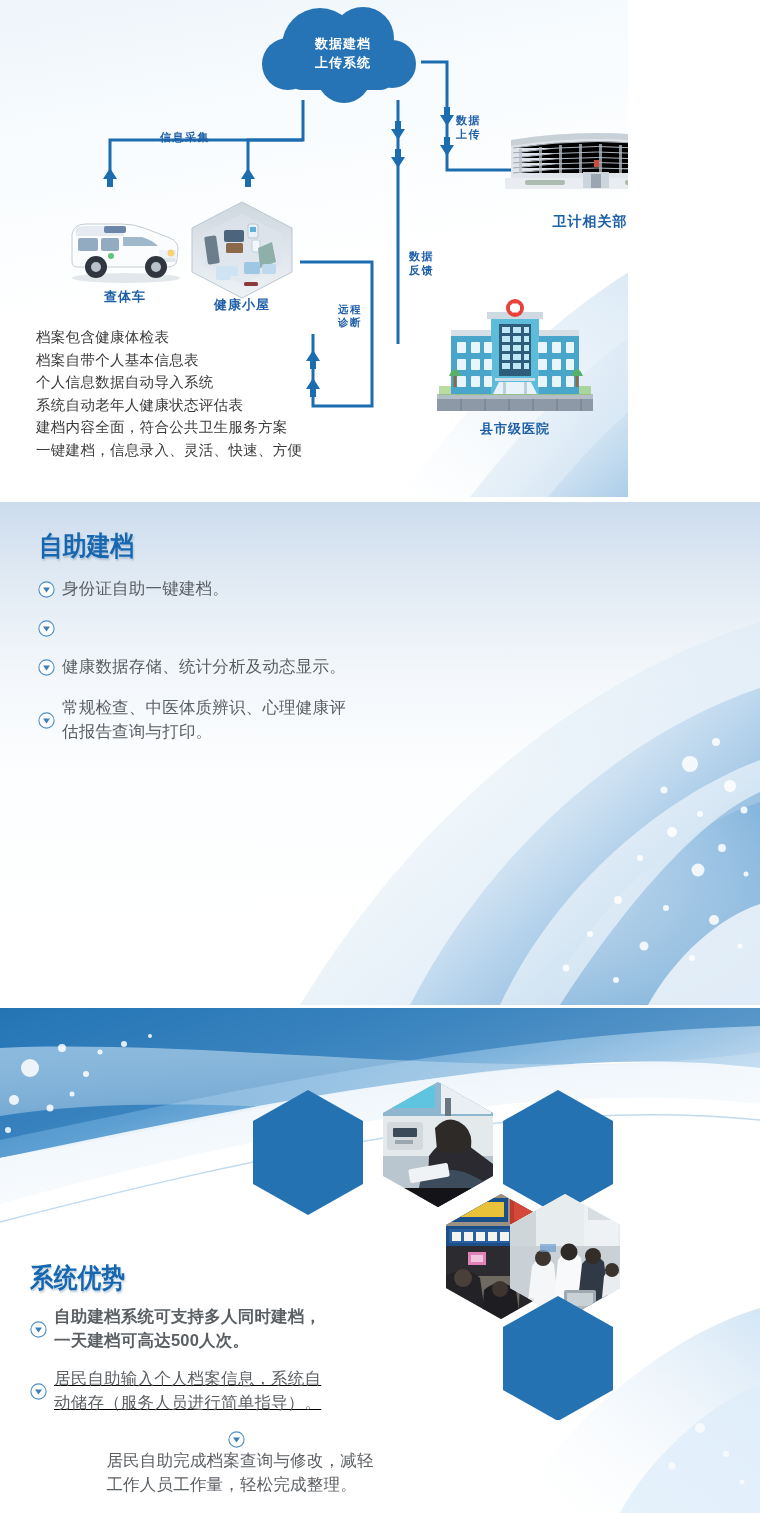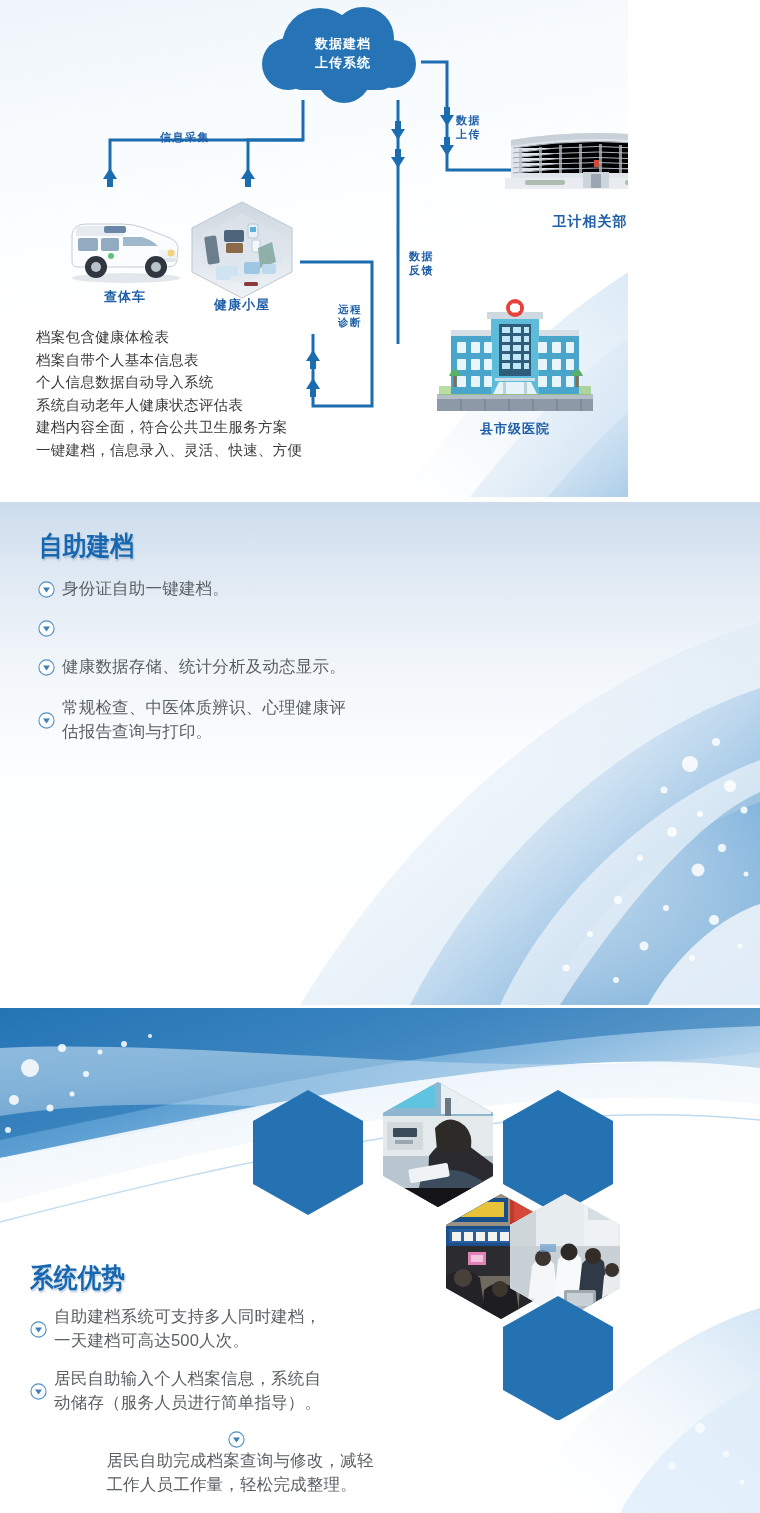--- a/index.html
+++ b/index.html
@@ -586,31 +586,31 @@
 
         <g>
           <polygon points="320,216 375,247 375,310 320,341 265,310 265,247" fill="#2572b3"></polygon>
         </g>
       </svg>
     </div>
 
     <div class="sec-title" style="left:30px;top:252px;">系统优势</div>
 
     <div class="blist" style="left:30px;top:296px;width:420px;">
-      <div class="bitem" style="margin-bottom:14px;">
+      <div class="bitem" style="margin-bottom:14px;font-weight:bold;">
         <span class="bico">
           <svg width="17" height="17" viewBox="0 0 17 17">
               <circle cx="8.5" cy="8.5" r="7.6" fill="#fff" stroke="#4f8fc4" stroke-width="1.1"></circle>
               <path d="M5,6.6 L12,6.6 L8.5,11.4 Z" fill="#3d7fb8"></path>
             </svg>
         </span>
         <span class="btxt" style="white-space:pre-line;">自助建档系统可支持多人同时建档，
 一天建档可高达500人次。</span>
       </div>
-      <div class="bitem" style="margin-bottom:14px;">
+      <div class="bitem" style="margin-bottom:14px;text-decoration:underline;">
         <span class="bico">
           <svg width="17" height="17" viewBox="0 0 17 17">
               <circle cx="8.5" cy="8.5" r="7.6" fill="#fff" stroke="#4f8fc4" stroke-width="1.1"></circle>
               <path d="M5,6.6 L12,6.6 L8.5,11.4 Z" fill="#3d7fb8"></path>
             </svg>
         </span>
         <span class="btxt" style="white-space:pre-line;">居民自助输入个人档案信息，系统自
 动储存（服务人员进行简单指导）。</span>
       </div>
       <div class="bitem" style="margin-bottom:0;flex-direction:column;">

